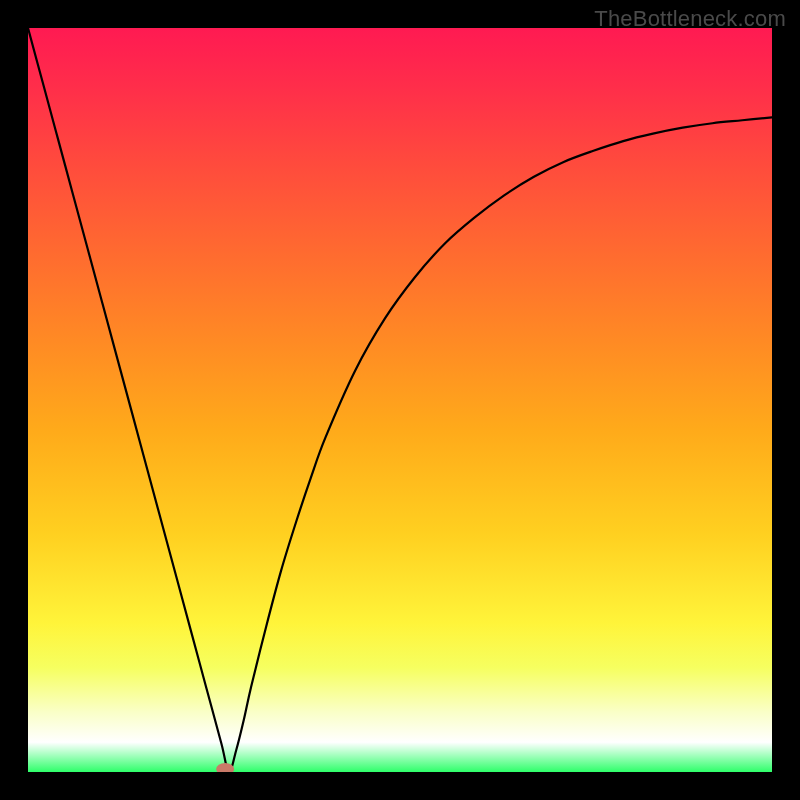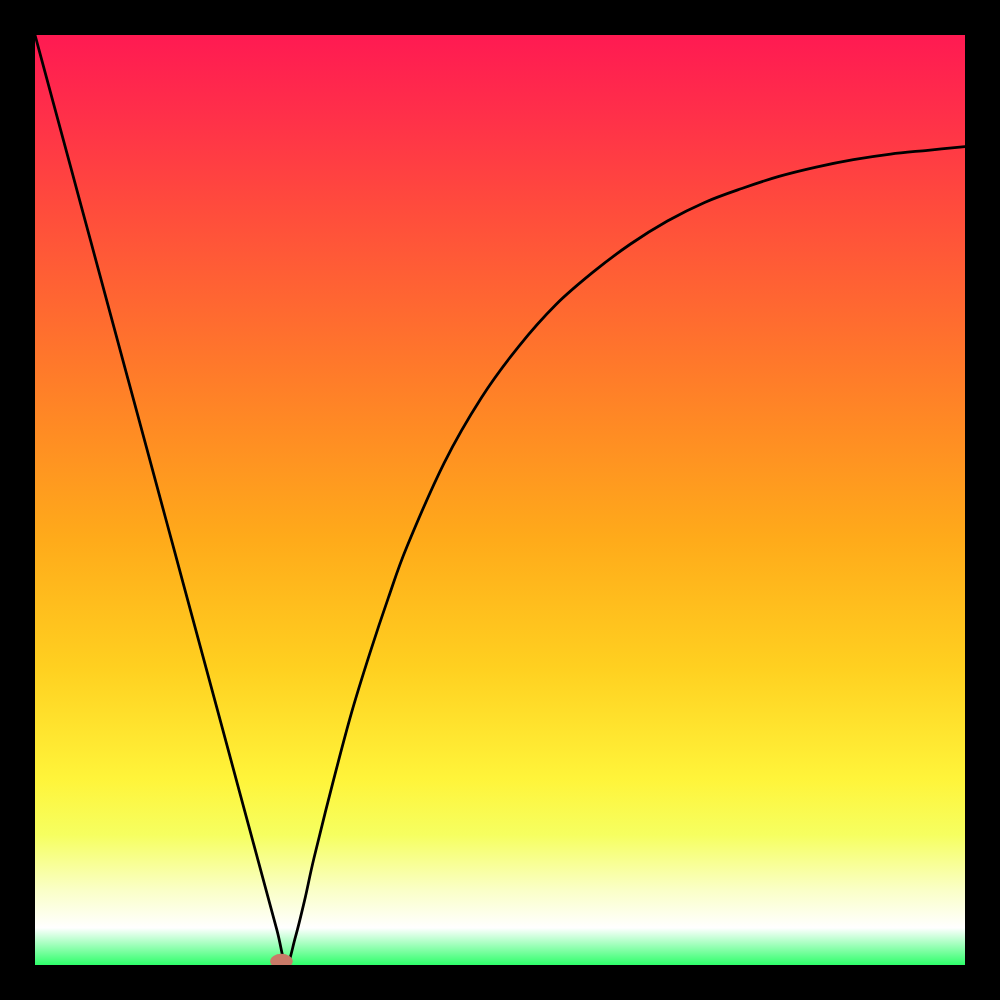--- a/index.html
+++ b/index.html
@@ -76,13 +76,14 @@
 <body>
 
 <div class="frame">
   <div class="plot-area">
     <div class="gradient-bg"></div>
     <svg class="curve-layer" viewBox="0 0 744 744" preserveAspectRatio="none">
       <path id="curve-path" class="curve-path" d="M 0.00 0.00 C 2.48 9.18, 9.92 36.70, 14.88 55.06 C 19.84 73.41, 24.80 91.76, 29.76 110.11 C 34.72 128.46, 39.68 146.82, 44.64 165.17 C 49.60 183.52, 54.56 201.87, 59.52 220.22 C 64.48 238.58, 69.44 256.93, 74.40 275.28 C 79.36 293.63, 84.32 311.98, 89.28 330.34 C 94.24 348.69, 99.20 367.04, 104.16 385.39 C 109.12 403.74, 114.08 422.10, 119.04 440.45 C 124.00 458.80, 128.96 477.15, 133.92 495.50 C 138.88 513.86, 143.84 532.21, 148.80 550.56 C 153.76 568.91, 158.72 587.26, 163.68 605.62 C 168.64 623.97, 173.60 642.32, 178.56 660.67 C 183.52 679.02, 189.72 701.84, 193.44 715.73 C 197.16 729.62, 198.40 743.01, 200.88 744.00 C 203.36 744.99, 205.84 730.36, 208.32 721.68 C 210.80 713.00, 213.28 702.46, 215.76 691.92 C 218.24 681.38, 219.48 673.94, 223.20 658.44 C 226.92 642.94, 233.12 618.14, 238.08 598.92 C 243.04 579.70, 248.00 560.48, 252.96 543.12 C 257.92 525.76, 262.88 510.26, 267.84 494.76 C 272.80 479.26, 277.76 464.38, 282.72 450.12 C 287.68 435.86, 290.16 427.18, 297.60 409.20 C 305.04 391.22, 317.44 362.08, 327.36 342.24 C 337.28 322.40, 347.20 305.66, 357.12 290.16 C 367.04 274.66, 376.96 261.64, 386.88 249.24 C 396.80 236.84, 406.72 225.68, 416.64 215.76 C 426.56 205.84, 436.48 197.78, 446.40 189.72 C 456.32 181.66, 466.24 174.22, 476.16 167.40 C 486.08 160.58, 496.00 154.38, 505.92 148.80 C 515.84 143.22, 525.76 138.26, 535.68 133.92 C 545.60 129.58, 555.52 126.23, 565.44 122.76 C 575.36 119.29, 585.28 115.94, 595.20 113.09 C 605.12 110.24, 615.04 107.88, 624.96 105.65 C 634.88 103.42, 644.80 101.43, 654.72 99.70 C 664.64 97.96, 674.56 96.47, 684.48 95.23 C 694.40 93.99, 704.32 93.25, 714.24 92.26 C 724.16 91.26, 739.04 89.78, 744.00 89.28"></path>
       <ellipse id="marker-ellipse" class="marker" cx="197.16" cy="741.00" rx="9" ry="6"></ellipse>
     </svg>
   </div>
+  <div class="watermark">TheBottleneck.com</div>
 </div>
 
 </body></html>

